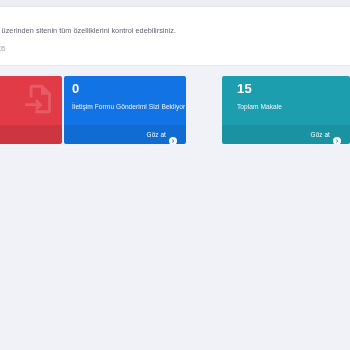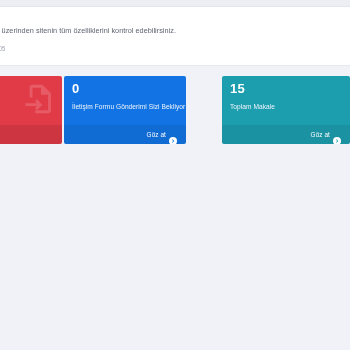--- a/index.html
+++ b/index.html
@@ -80,20 +80,21 @@
   }
   .card-blue {
     left: 64px;
     width: 122px;
     background: #1274e4;
   }
   .card-teal {
     left: 222px;
     width: 128px;
     background: #1c9eae;
+    padding-left: 7px;
   }
 
   .card-body {
     position: relative;
     height: 49px;
     padding: 6px 8px 0 8px;
     box-sizing: border-box;
   }
 
   .card-count {

